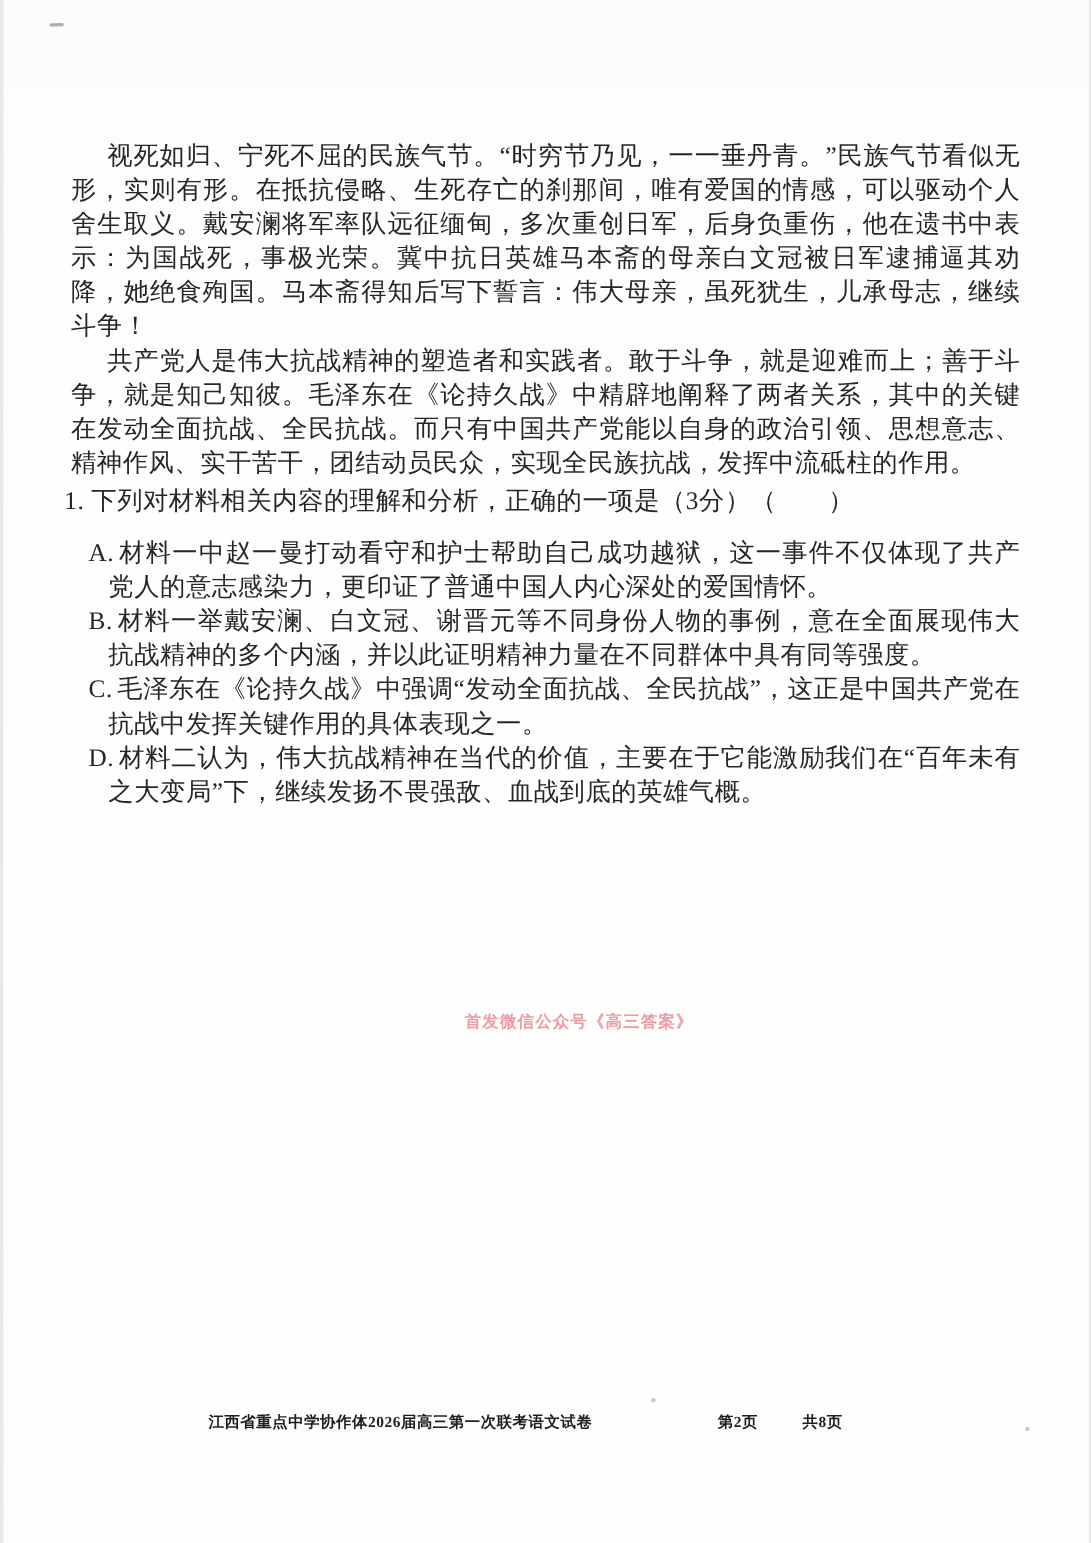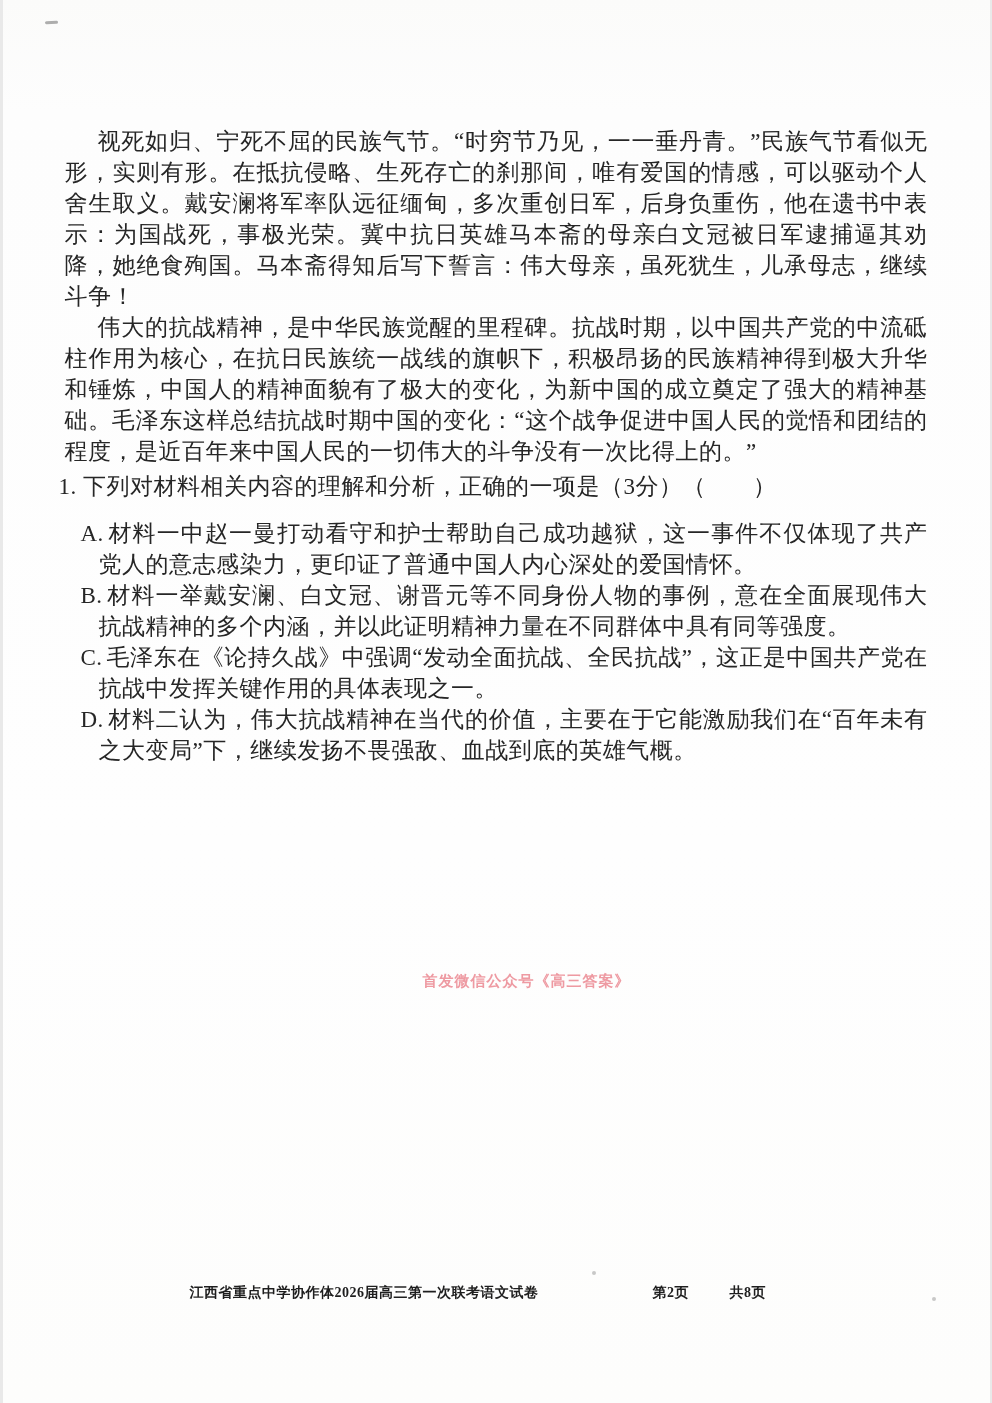--- a/index.html
+++ b/index.html
@@ -66,21 +66,21 @@
     margin: 0;
     padding-left: 34px;
     text-indent: -18px;
   }
   .option .opt-label {
     margin-right: 4px;
   }
   .watermark {
     position: absolute;
     left: 420px;
-    top: 971px;
+    top: 920px;
     font-size: 15px;
     line-height: 20px;
     letter-spacing: 1px;
     font-weight: bold;
     white-space: nowrap;
   }
   .footer {
     position: absolute;
     left: 0;
     right: 0;
@@ -105,27 +105,27 @@
   <div class="speck s2"></div>
 
   <div class="content">
 
     <div>
 
         <p class="para">视死如归、宁死不屈的民族气节。“时穷节乃见，一一垂丹青。”民族气节看似无形，实则有形。在抵抗侵略、生死存亡的刹那间，唯有爱国的情感，可以驱动个人舍生取义。戴安澜将军率队远征缅甸，多次重创日军，后身负重伤，他在遗书中表示：为国战死，事极光荣。冀中抗日英雄马本斋的母亲白文冠被日军逮捕逼其劝降，她绝食殉国。马本斋得知后写下誓言：伟大母亲，虽死犹生，儿承母志，继续斗争！</p>
 
 
 
+        <p class="para">共产党人是伟大抗战精神的塑造者和实践者。敢于斗争，就是迎难而上；善于斗争，就是知己知彼。毛泽东在《论持久战》中精辟地阐释了两者关系，其中的关键在发动全面抗战、全民抗战。而只有中国共产党能以自身的政治引领、思想意志、精神作风、实干苦干，团结动员民众，实现全民族抗战，发挥中流砥柱的作用。</p>
       </div>
 
 
     <div>
 
 
-        <p class="para">伟大的抗战精神，是中华民族觉醒的里程碑。抗战时期，以中国共产党的中流砥柱作用为核心，在抗日民族统一战线的旗帜下，积极昂扬的民族精神得到极大升华和锤炼，中国人的精神面貌有了极大的变化，为新中国的成立奠定了强大的精神基础。毛泽东这样总结抗战时期中国的变化：“这个战争促进中国人民的觉悟和团结的程度，是近百年来中国人民的一切伟大的斗争没有一次比得上的。”</p>
 
       </div>
 
 
     <div class="question-block">
       <p class="stem">1. 下列对材料相关内容的理解和分析，正确的一项是（3分）（　　）</p>
       <div>
 
           <p class="option"><span class="opt-label">A.</span><span>材料一中赵一曼打动看守和护士帮助自己成功越狱，这一事件不仅体现了共产党人的意志感染力，更印证了普通中国人内心深处的爱国情怀。</span></p>
 

